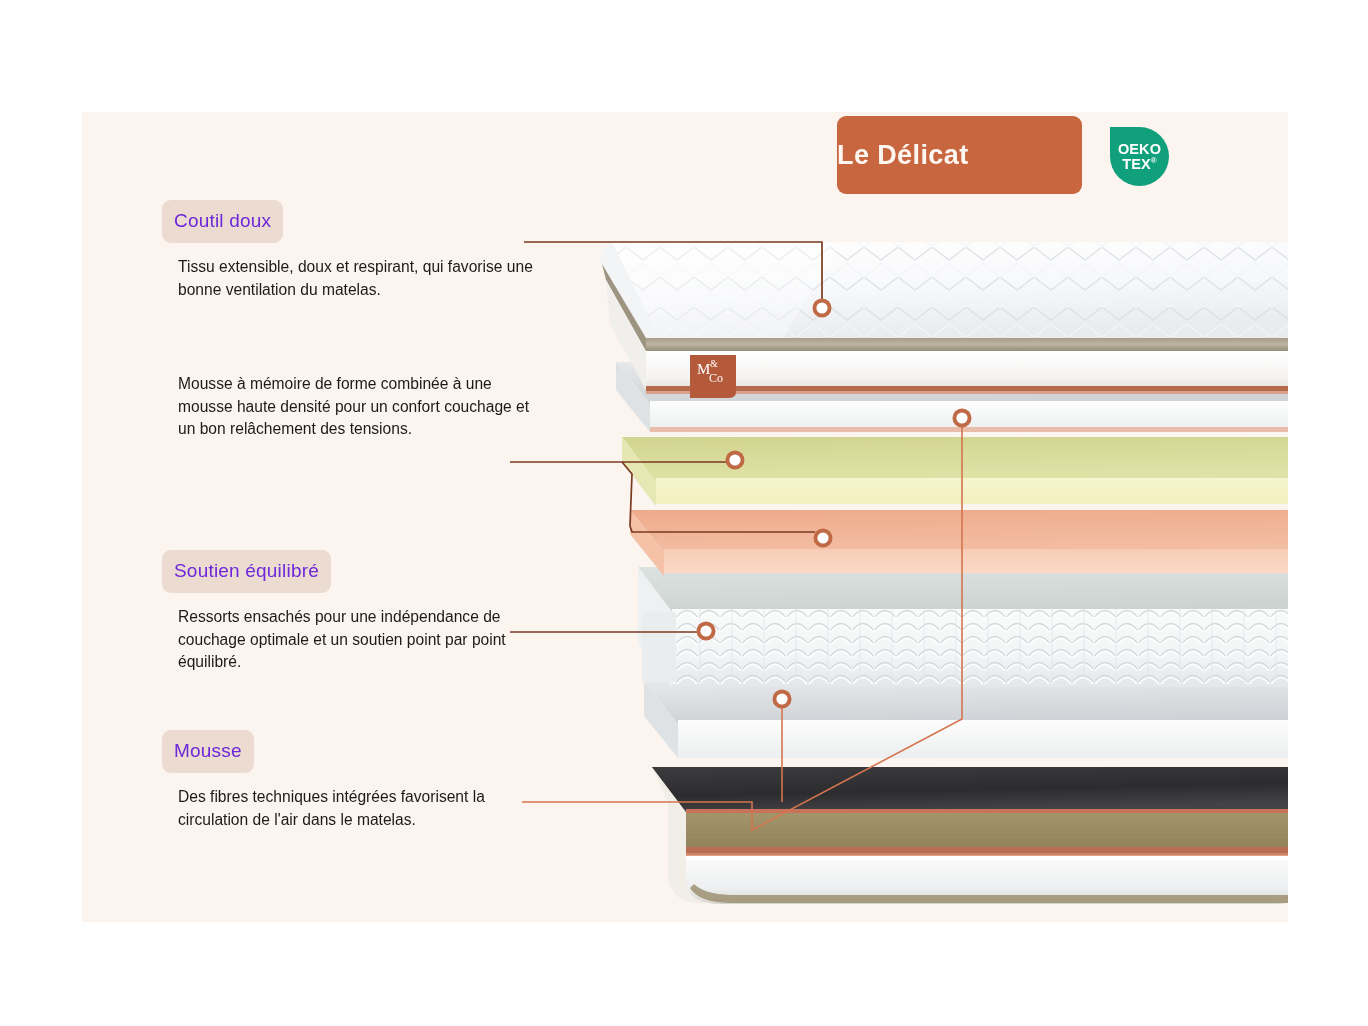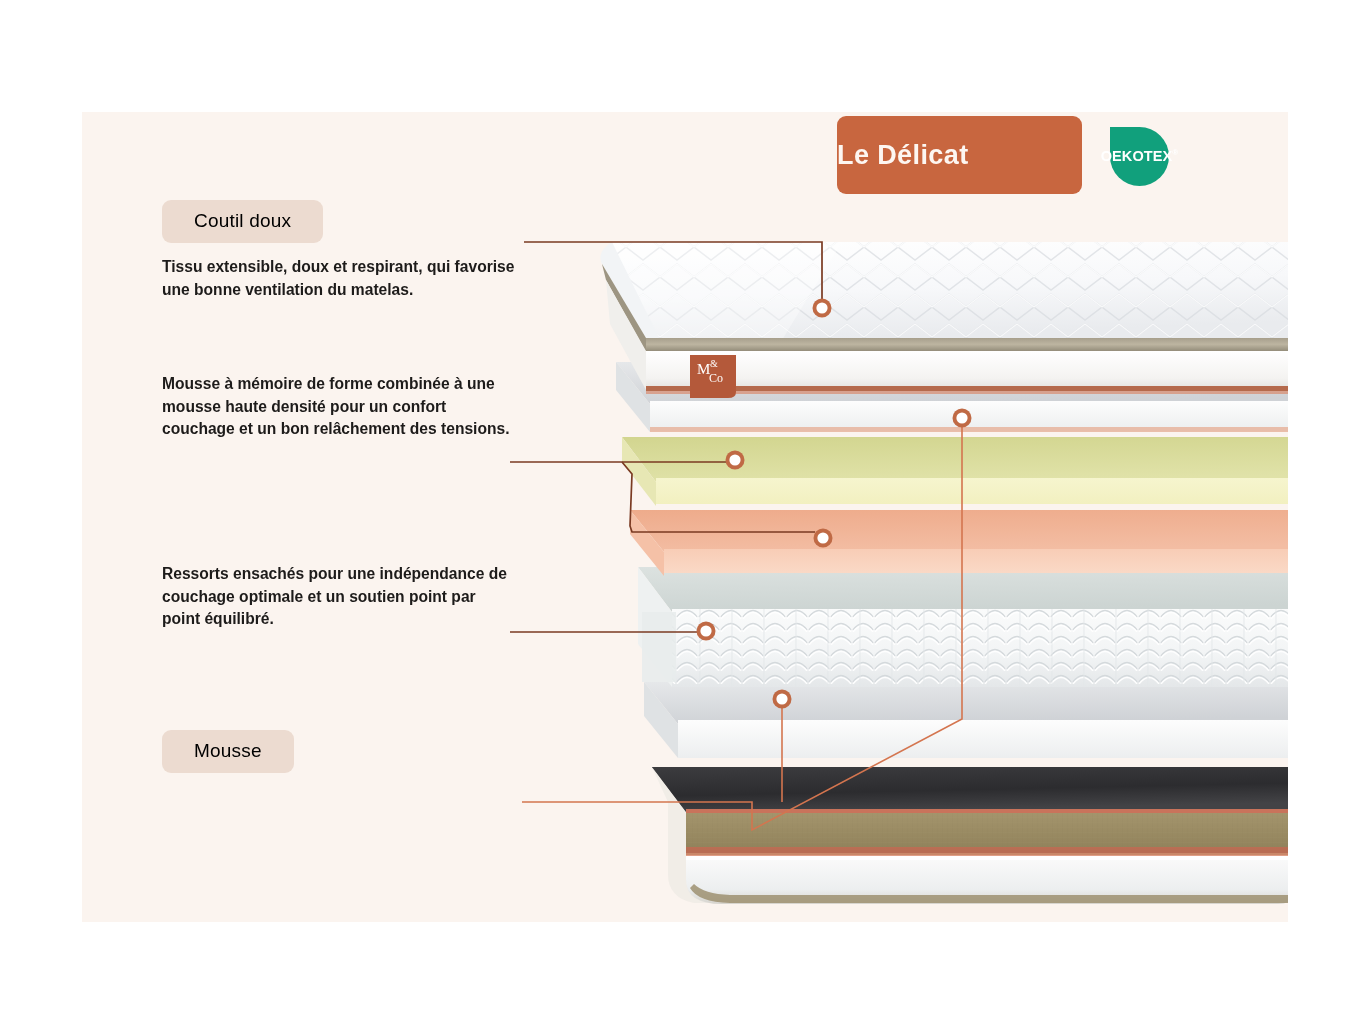--- a/index.html
+++ b/index.html
@@ -46,52 +46,53 @@
   
   #oeko-tex-badge {
     position: absolute;
     left: 1028px;
     top: 15px;
     width: 59px;
     height: 59px;
     background: #11a07c;
     border-radius: 0 50% 50% 50%;
     display: flex;
-    flex-direction: row;
+    flex-direction: column;
     align-items: center;
     justify-content: center;
     line-height: 1.02;
   }
   #oeko-tex-badge span {
     color: #ffffff;
     font-size: 14.5px;
     font-weight: 700;
     letter-spacing: 0.1px;
   }
   #oeko-tex-badge .sup { font-size: 8px; vertical-align: super; font-weight: 700; }
 
   
   .feature-block { position: absolute; left: 80px; width: 380px; }
   .feature-pill {
     display: inline-block;
     background: #ecdbd0;
     border-radius: 9px;
-    padding: 10px 32px 11px;
-    color: #000000;
+    padding: 10px 12px 11px;
+    color: #6d28d9;
     font-size: 19px;
     font-weight: 400;
     letter-spacing: 0.2px;
   }
   .feature-desc {
     margin-top: 13px;
     color: #1d1b1a;
     font-size: 15.6px;
     line-height: 1.45;
-    font-weight: 700;
+    font-weight: 400;
     max-width: 355px;
+    margin-left: 16px;
   }
 
   #feature-coutil  { top: 88px; }
   #feature-accueil { top: 248px; }
   #feature-soutien { top: 438px; }
   #feature-fibres  { top: 618px; }
 
   
   #mattress-stack {
     position: absolute;
@@ -356,20 +357,22 @@
   <div class="feature-block" id="feature-coutil">
     <div class="feature-pill">Coutil doux</div>
     <div class="feature-desc">Tissu extensible, doux et respirant, qui favorise une bonne ventilation du matelas.</div>
   </div>
 
   <div class="feature-block" id="feature-accueil">
     <div class="feature-desc">Mousse à mémoire de forme combinée à une mousse haute densité pour un confort couchage et un bon relâchement des tensions.</div>
   </div>
 
   <div class="feature-block" id="feature-soutien">
+    <div class="feature-pill">Soutien équilibré</div>
     <div class="feature-desc">Ressorts ensachés pour une indépendance de couchage optimale et un soutien point par point équilibré.</div>
   </div>
 
   <div class="feature-block" id="feature-fibres">
     <div class="feature-pill">Mousse</div>
+    <div class="feature-desc">Des fibres techniques intégrées favorisent la circulation de l'air dans le matelas.</div>
   </div>
 
 </div>
 
 </body></html>

